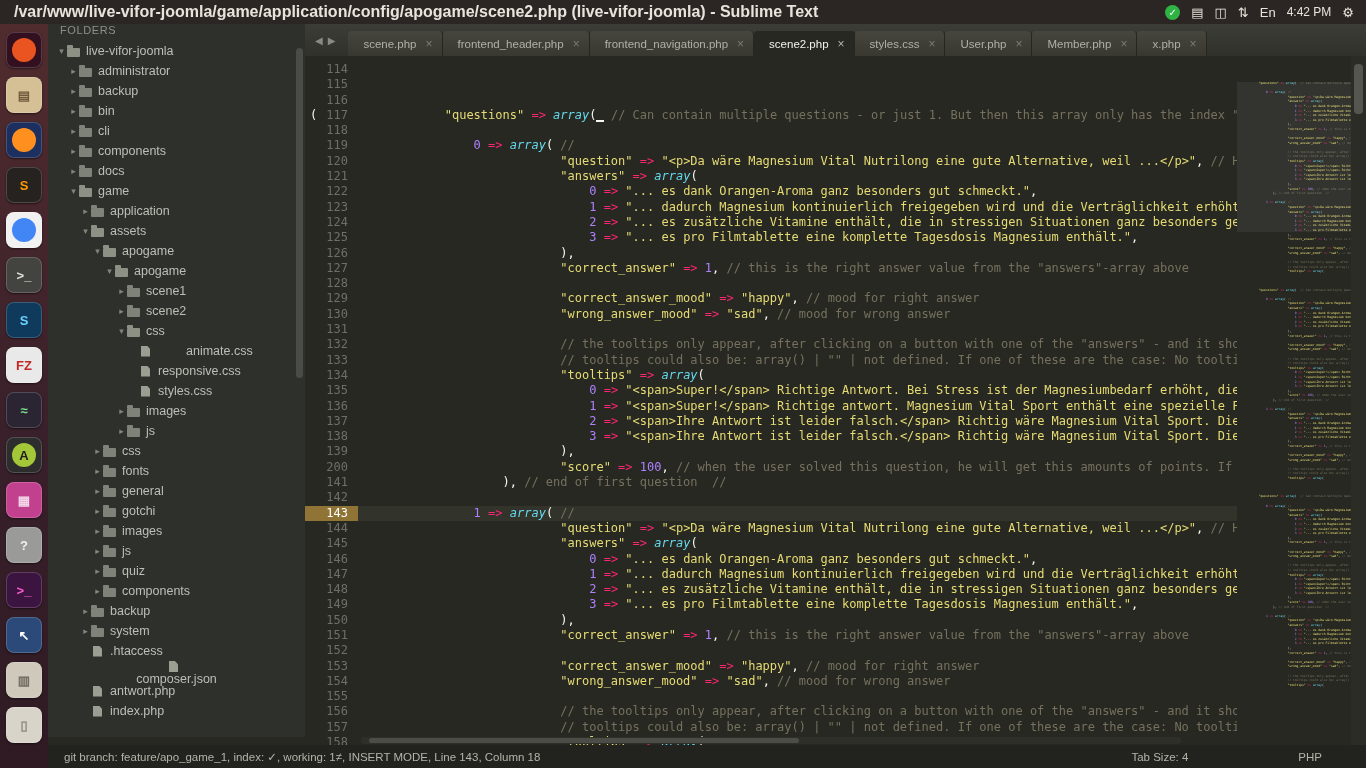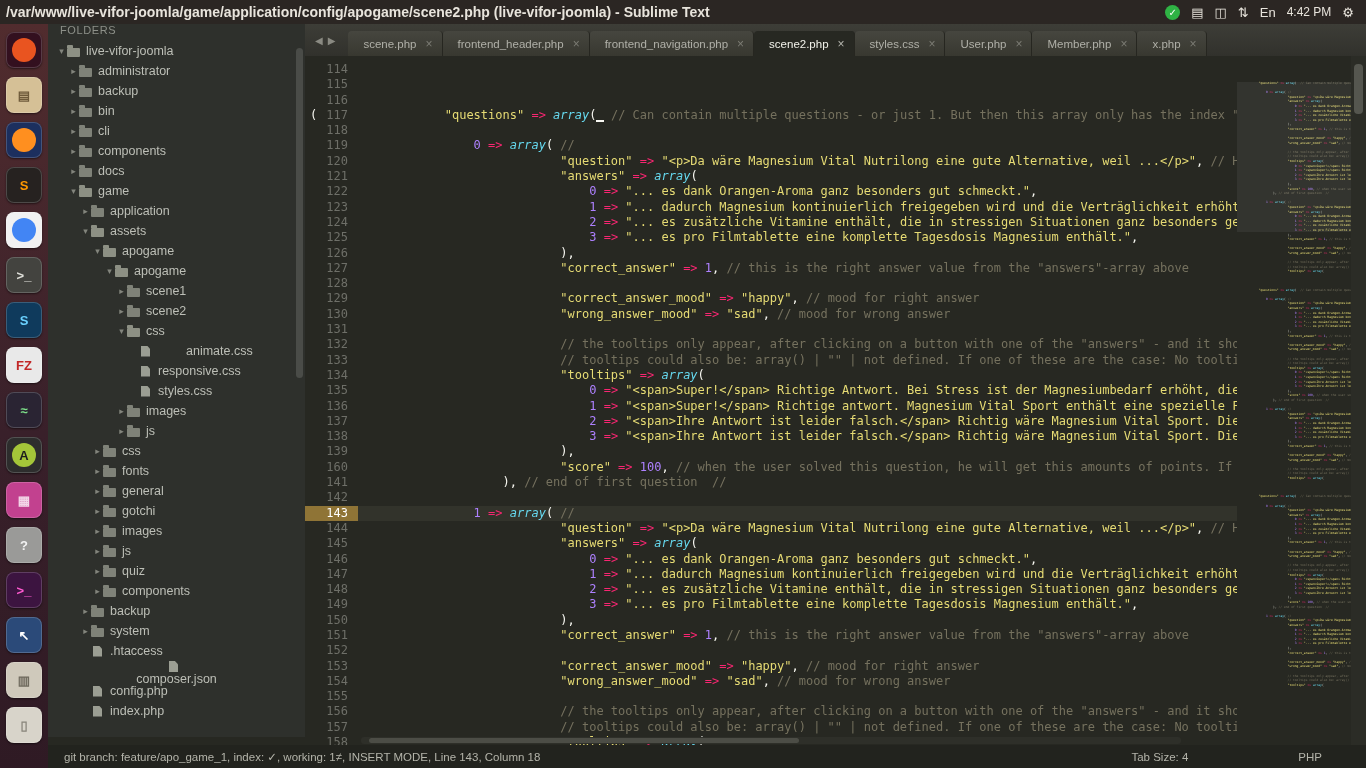--- a/index.html
+++ b/index.html
@@ -1,20 +1,20 @@
 <!DOCTYPE html>
 <html><head>
 <meta charset="utf-8">
 <style>
   html,body{margin:0;padding:0;width:1366px;height:768px;overflow:hidden;background:#272822;
     font-family:"Liberation Sans",sans-serif;-webkit-font-smoothing:antialiased;}
   
   .topbar{position:absolute;left:0;top:0;width:1366px;height:24px;background:#2b2623;color:#e8e4dc;
     display:flex;align-items:center;z-index:50;}
-  .tb-title{font-weight:bold;font-size:14px;padding-left:6px;flex:1;white-space:nowrap;overflow:hidden;}
+  .tb-title{font-weight:bold;font-size:16px;padding-left:14px;flex:1;white-space:nowrap;overflow:hidden;}
   .tb-right{display:flex;align-items:center;gap:11px;padding-right:12px;font-size:12px;}
   .tb-icon{color:#e8e4dc;font-size:13px;}
   .tb-badge{width:15px;height:15px;border-radius:50%;background:#2fb344;color:#fff;font-size:10px;
     display:flex;align-items:center;justify-content:center;}
   .tb-clock{font-size:12px;}
   
   .launcher{position:absolute;left:0;top:24px;width:48px;height:744px;
     background:linear-gradient(#512c2e,#39202a 55%,#2f1a24);overflow:hidden;}
   .tile{position:relative;width:36px;height:36px;margin:8px auto 9px;border-radius:8px;
     box-shadow:inset 0 0 0 1px rgba(255,255,255,.18), 0 1px 2px rgba(0,0,0,.5);}
@@ -296,21 +296,21 @@
       <div class="row" style="padding-left: 43px;">
         <span class="fileicon"></span>
         <span>.htaccess</span>
       </div>
       <div class="row" style=" flex-direction: column;">
         <span class="fileicon"></span>
         <span>composer.json</span>
       </div>
       <div class="row" style="padding-left: 43px;">
         <span class="fileicon"></span>
-        <span>config.php</span>
+        <span>antwort.php</span>
       </div>
       <div class="row" style="padding-left: 43px;">
         <span class="fileicon"></span>
         <span>index.php</span>
       </div>
     </div>
   <div class="sb-scroll"></div>
 </div>
 
 <div class="tabbar">
@@ -372,21 +372,21 @@
       <div class="ln">130</div>
       <div class="ln">131</div>
       <div class="ln">132</div>
       <div class="ln">133</div>
       <div class="ln">134</div>
       <div class="ln">135</div>
       <div class="ln">136</div>
       <div class="ln">137</div>
       <div class="ln">138</div>
       <div class="ln">139</div>
-      <div class="ln">160</div>
+      <div class="ln">200</div>
       <div class="ln">141</div>
       <div class="ln">142</div>
       <div class="ln hl">143</div>
       <div class="ln">144</div>
       <div class="ln">145</div>
       <div class="ln">146</div>
       <div class="ln">147</div>
       <div class="ln">148</div>
       <div class="ln">149</div>
       <div class="ln">150</div>

